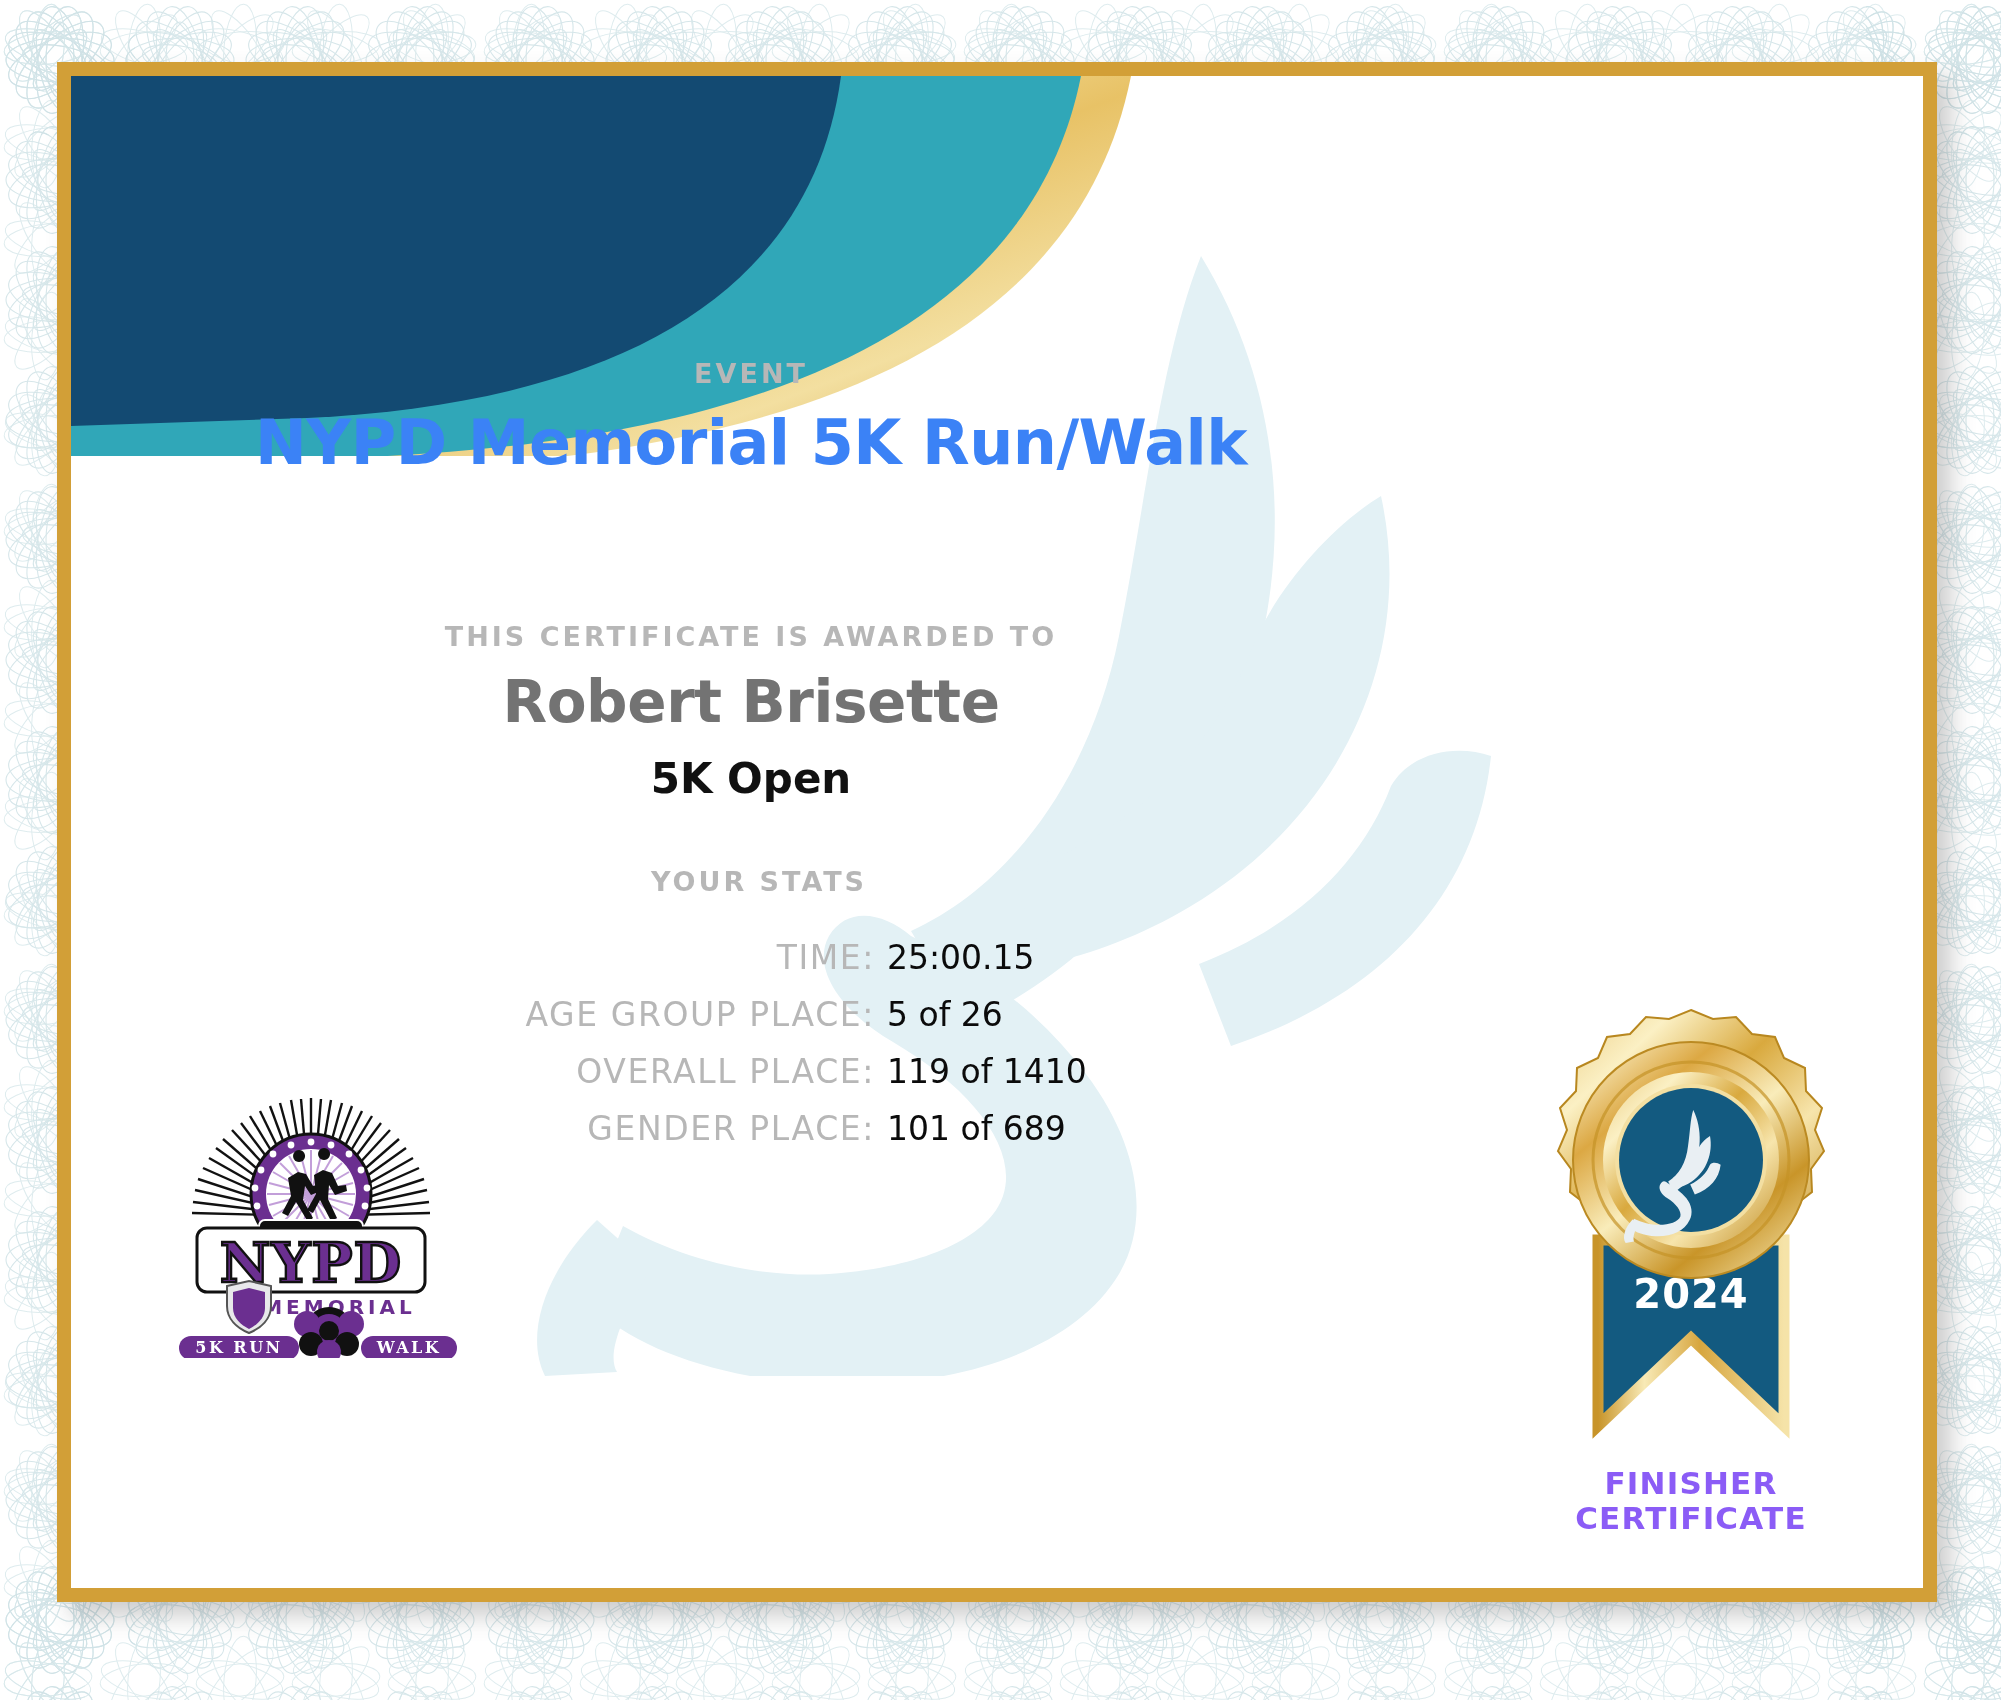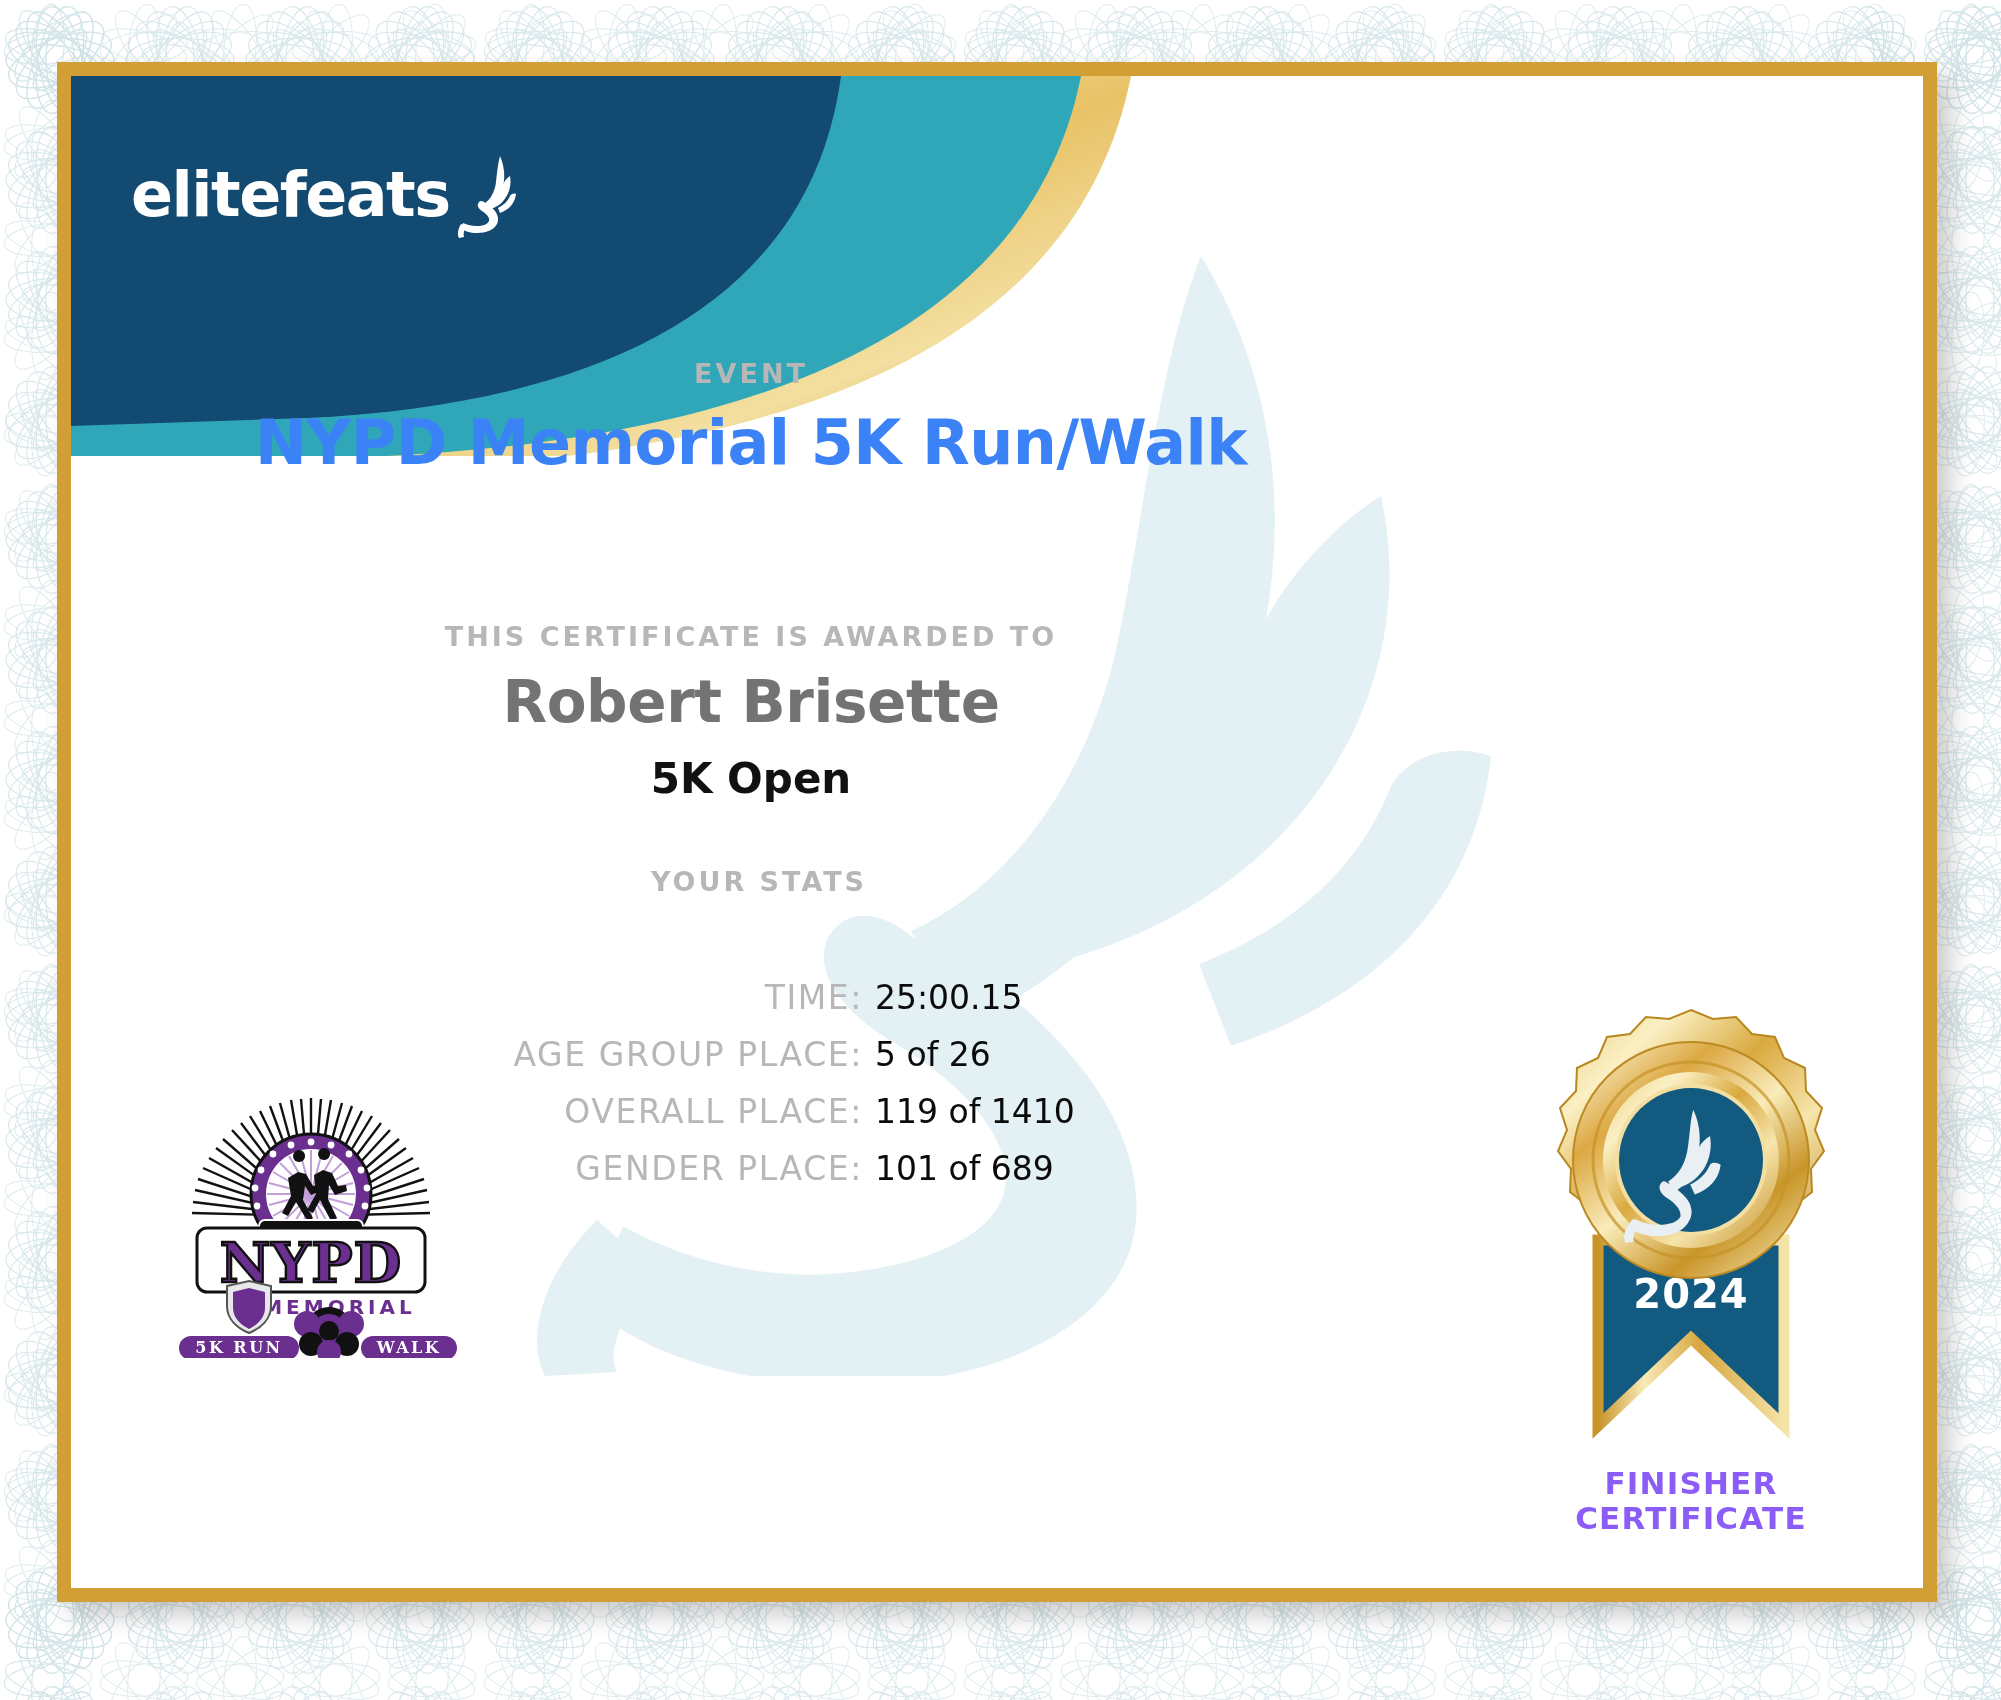--- a/index.html
+++ b/index.html
@@ -144,24 +144,23 @@
     font-family: "DejaVu Sans", sans-serif;
     font-size: 42px;
     font-weight: 700;
     color: #111111;
   }
 
   #stats-label { position: absolute; left: 0; top: 790px; width: 1360px; padding-left: 8px; }
 
   #stats-table {
     position: absolute;
-    left: 4px;
+    left: 16px;
     top: 862px;
     width: 1360px;
-    margin-top: 40px;
   }
   .stat-row {
     display: flex;
     align-items: baseline;
     justify-content: center;
     margin-bottom: 18px;
     white-space: nowrap;
   }
   .stat-row .anchor {
     width: 840px;
@@ -277,32 +276,20 @@
         </linearGradient>
       </defs>
 
       <path d="M0,0 L1060,0 C1010,250 760,380 300,395 L0,400 Z" fill="url(#goldArc)"></path>
 
       <path d="M0,0 L1010,0 C962,240 716,368 268,382 L0,388 Z" fill="#30a7b8"></path>
 
       <path d="M0,0 L770,0 C742,210 560,326 236,342 L0,350 Z" fill="#134a72"></path>
     </svg>
 
-    <div id="brand-logo">
-      <span id="brand-wordmark">elitefeats</span>
-      <svg id="brand-wing" width="72" height="86" viewBox="0 0 72 86">
-        <g fill="#ffffff">
-          <path d="M46 2 C52 16 52 32 44 46 C41 51 37 54 33 56 L30 50 C36 46 41 38 42 28 C43 18 44 9 46 2 Z"></path>
-          <path d="M56 22 C58 33 54 44 45 51 C42 53 39 54 36 55 L34 49 C41 46 47 39 49 31 C50 27 53 24 56 22 Z"></path>
-          <path d="M62 40 C61 49 55 56 46 59 L44 54 C50 51 54 47 56 42 C57 40 60 39 62 40 Z"></path>
-          <path d="M30 48 C34 50 38 53 41 57 C44 61 45 66 43 70 C40 76 32 79 23 79 C16 79 10 77 7 74 L9 69 C13 71 18 72 23 72 C29 72 34 70 35 67 C36 64 33 60 28 57 C25 55 23 52 24 50 C25 47 27 46 30 48 Z"></path>
-          <path d="M12 72 C10 76 9 80 10 83 L5 84 C3 80 4 75 7 70 Z"></path>
-        </g>
-      </svg>
-    </div>
 
     <svg id="watermark" viewBox="0 0 1080 1180">
       <g fill="#e3f1f5">
         <path d="M690 60 C800 240 790 480 640 680 C590 748 520 800 455 828 L400 735 C500 690 580 580 608 440 C634 310 650 160 690 60 Z"></path>
         <path d="M870 300 C905 460 830 620 680 710 C630 740 580 758 535 768 L500 678 C610 646 700 560 740 455 C762 396 820 330 870 300 Z"></path>
         <path d="M980 560 C965 700 870 800 720 850 L688 768 C788 730 852 664 880 590 C900 556 945 548 980 560 Z"></path>
         <path d="M400 740 C470 772 530 818 575 878 C628 948 640 1024 608 1078 C558 1162 420 1200 280 1186 C190 1176 120 1148 80 1110 L112 1030 C172 1064 248 1082 318 1078 C410 1072 478 1042 492 1000 C508 952 460 892 382 846 C330 816 300 772 318 740 C336 710 372 716 400 740 Z"></path>
         <path d="M140 1072 C108 1124 96 1160 106 1176 L34 1180 C14 1140 32 1078 86 1024 Z"></path>
       </g>
     </svg>

